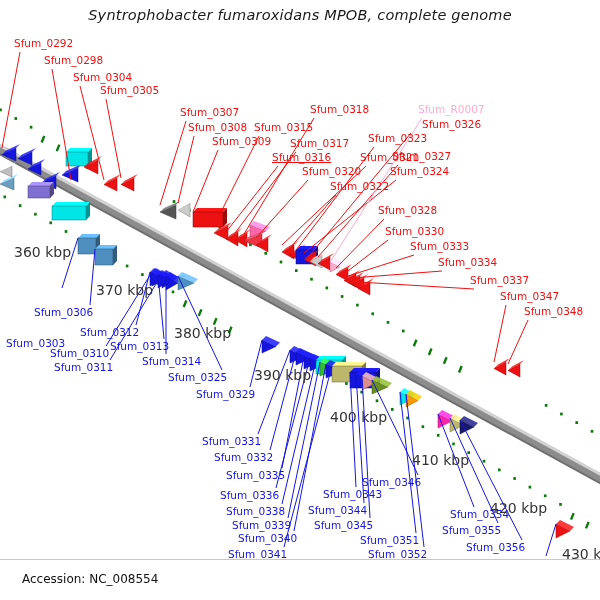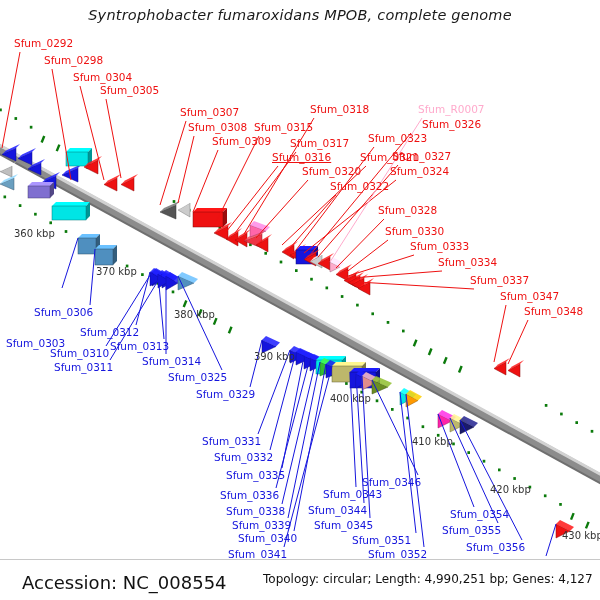--- a/index.html
+++ b/index.html
@@ -22,29 +22,29 @@
   #plot svg{position:absolute;left:0;top:0;}
 
   
   .lbl{
     position:absolute;white-space:nowrap;font-size:10.5px;line-height:11px;
     font-family:"DejaVu Sans","Liberation Sans",sans-serif;
   }
   .lbl.red{color:#ee1111;}
   .lbl.blue{color:#1515dd;}
   .lbl.pink{color:#ffaacc;}
-  .lbl.scale{color:#333333;font-size:10px;}
+  .lbl.scale{color:#333333;font-size:14px;margin-top:19px;}
 
   
   #statusbar{
     position:absolute;left:0;bottom:0;width:600px;height:40px;
     border-top:1px solid #c8c8c8;background:#ffffff;
   }
   #accession{
-    position:absolute;left:22px;top:12px;font-size:18px;color:#111;
+    position:absolute;left:22px;top:12px;font-size:12px;color:#111;
   }
   #topology{
     position:absolute;left:263px;top:12px;font-size:12px;color:#111;
     white-space:nowrap;
   }
 </style>
 </head>
 <body>
 
 <div id="app">
@@ -507,37 +507,36 @@
         <div class="lbl blue" style="left: 226px; top: 470px;">Sfum_0335</div>
         <div class="lbl blue" style="left: 220px; top: 490px;">Sfum_0336</div>
         <div class="lbl blue" style="left: 226px; top: 506px;">Sfum_0338</div>
         <div class="lbl blue" style="left: 232px; top: 520px;">Sfum_0339</div>
         <div class="lbl blue" style="left: 238px; top: 533px;">Sfum_0340</div>
         <div class="lbl blue" style="left: 228px; top: 549px;">Sfum_0341</div>
         <div class="lbl blue" style="left: 300px; top: 489px; padding-left: 23px;">Sfum_0343</div>
         <div class="lbl blue" style="left: 308px; top: 505px;">Sfum_0344</div>
         <div class="lbl blue" style="left: 314px; top: 520px;">Sfum_0345</div>
         <div class="lbl blue" style="left: 362px; top: 477px;">Sfum_0346</div>
-        <div class="lbl blue" style="left: 352px; top: 535px;">Sfum_0351</div>
+        <div class="lbl blue" style="left: 360px; top: 535px;">Sfum_0351</div>
         <div class="lbl blue" style="left: 368px; top: 549px;">Sfum_0352</div>
         <div class="lbl blue" style="left: 438px; top: 509px; margin-left: 12px;">Sfum_0354</div>
         <div class="lbl blue" style="left: 442px; top: 525px;">Sfum_0355</div>
         <div class="lbl blue" style="left: 466px; top: 542px;">Sfum_0356</div>
         <div class="lbl blue" style="left: 490px; top: 558px;">Sfum_0362</div>
       </div>
     <div id="scales">
         <div class="lbl scale" style="left: 14px; top: 228px;">360 kbp</div>
         <div class="lbl scale" style="left: 96px; top: 266px;">370 kbp</div>
         <div class="lbl scale" style="left: 174px; top: 309px;">380 kbp</div>
         <div class="lbl scale" style="left: 254px; top: 351px;">390 kbp</div>
         <div class="lbl scale" style="left: 330px; top: 393px;">400 kbp</div>
         <div class="lbl scale" style="left: 412px; top: 436px;">410 kbp</div>
         <div class="lbl scale" style="left: 490px; top: 484px;">420 kbp</div>
         <div class="lbl scale" style="left: 562px; top: 530px;">430 kbp</div>
       </div>
   </div>
 
   <div id="statusbar">
     <div id="accession">Accession: NC_008554</div>
-    <div id="topology">Topology: circular; Length: 4,990,251 bp; Genes: 4,127</div>
   </div>
 
 </div>
 
 </body></html>

